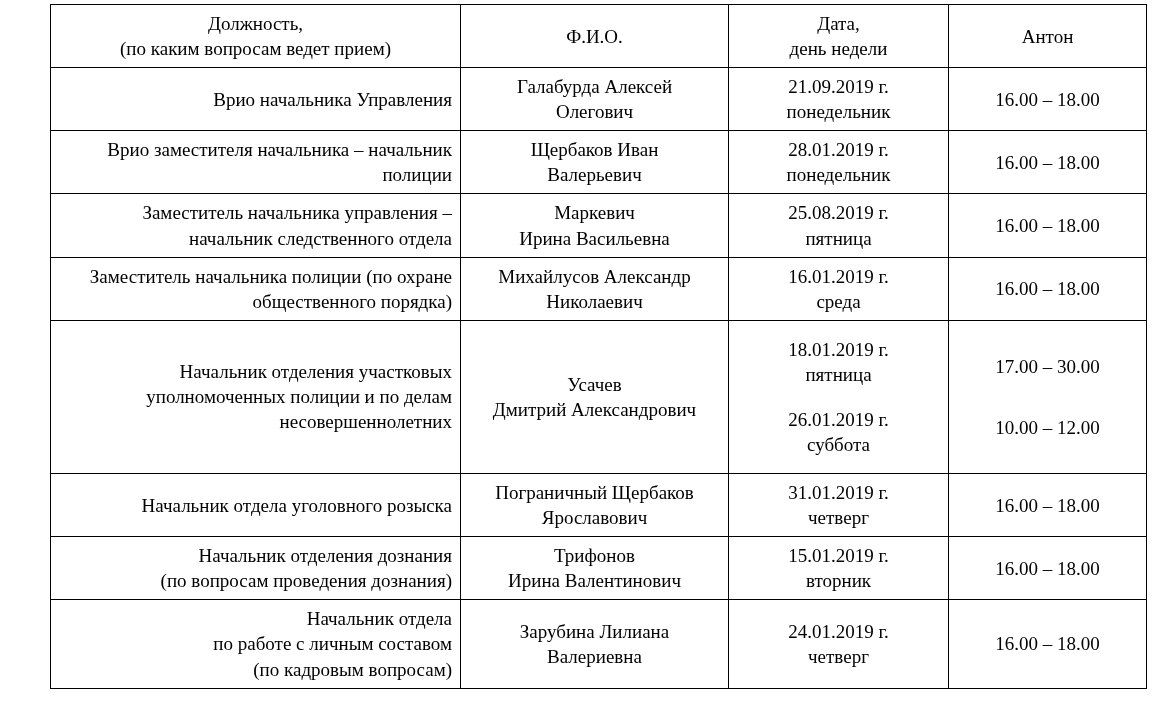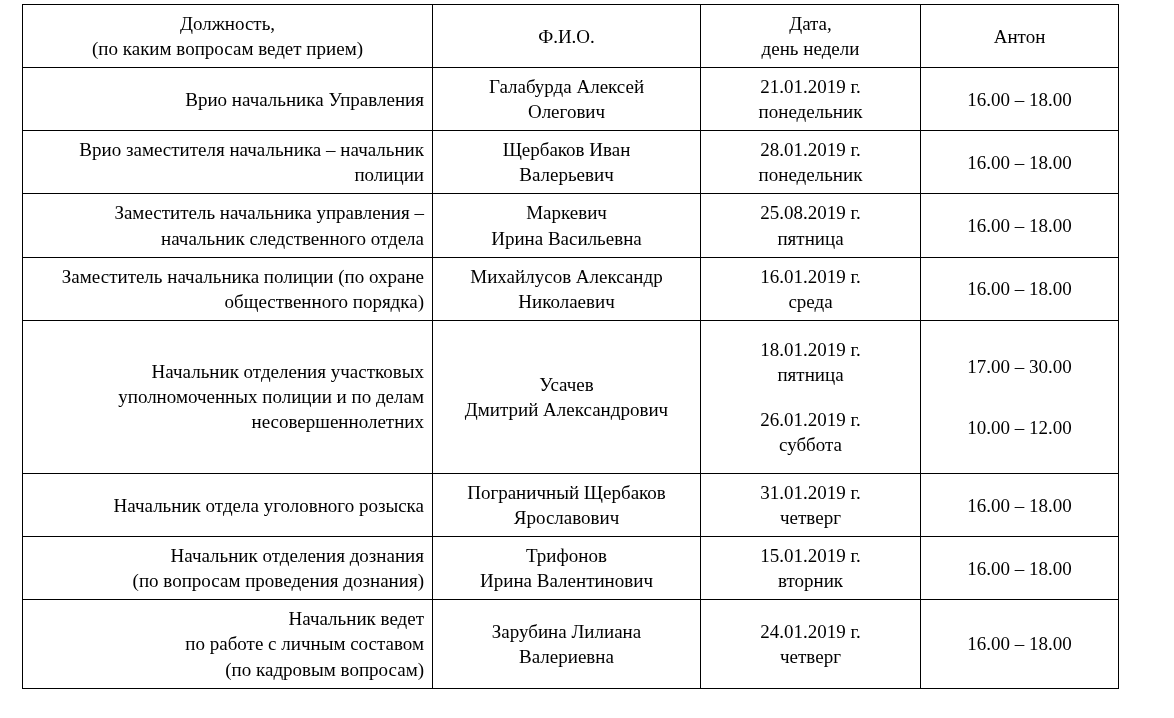--- a/index.html
+++ b/index.html
@@ -13,20 +13,21 @@
     font-family: "Liberation Serif", "DejaVu Serif", serif;
     color: #000000;
     overflow: hidden;
   }
   .page {
     position: relative;
     width: 946px;
     height: 718px;
     box-sizing: border-box;
     padding: 4px 36px 0 22px;
+    margin-left: 28px;
   }
   table.schedule {
     border-collapse: collapse;
     width: 1096px;
     table-layout: fixed;
   }
   table.schedule td, table.schedule th {
     border: 1px solid #000000;
     vertical-align: middle;
     text-align: center;
@@ -96,21 +97,21 @@
 
       <tr>
         <td class="post-cell">
           <span class="ln">Врио начальника Управления</span>
         </td>
         <td class="name-cell">
           <span class="ln">Галабурда Алексей</span>
           <span class="ln">Олегович</span>
         </td>
         <td class="date-cell">
-          <span class="ln">21.01.2019 г.</span>
+          <span class="ln">21.09.2019 г.</span>
           <span class="ln">понедельник</span>
         </td>
         <td class="time-cell">
           <span class="ln">16.00 – 18.00</span>
         </td>
       </tr>
 
       <tr>
         <td class="post-cell">
           <span class="ln">Врио заместителя начальника – начальник</span>
@@ -225,21 +226,21 @@
           <span class="ln">15.01.2019 г.</span>
           <span class="ln">вторник</span>
         </td>
         <td class="time-cell">
           <span class="ln">16.00 – 18.00</span>
         </td>
       </tr>
 
       <tr>
         <td class="post-cell">
-          <span class="ln">Начальник ведет</span>
+          <span class="ln">Начальник отдела</span>
           <span class="ln">по работе с личным составом</span>
           <span class="ln">(по кадровым вопросам)</span>
         </td>
         <td class="name-cell">
           <span class="ln">Зарубина Лилиана</span>
           <span class="ln">Валериевна</span>
         </td>
         <td class="date-cell">
           <span class="ln">24.01.2019 г.</span>
           <span class="ln">четверг</span>

